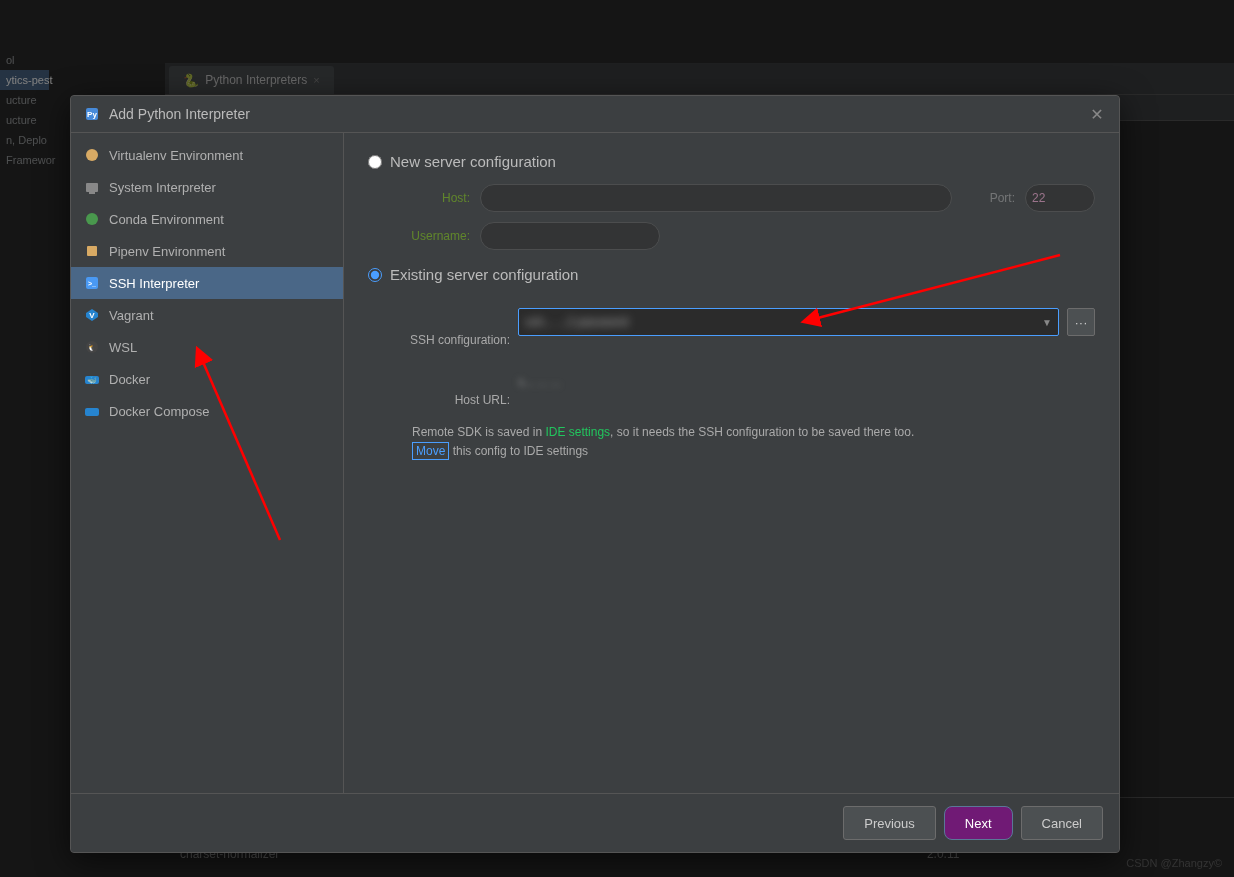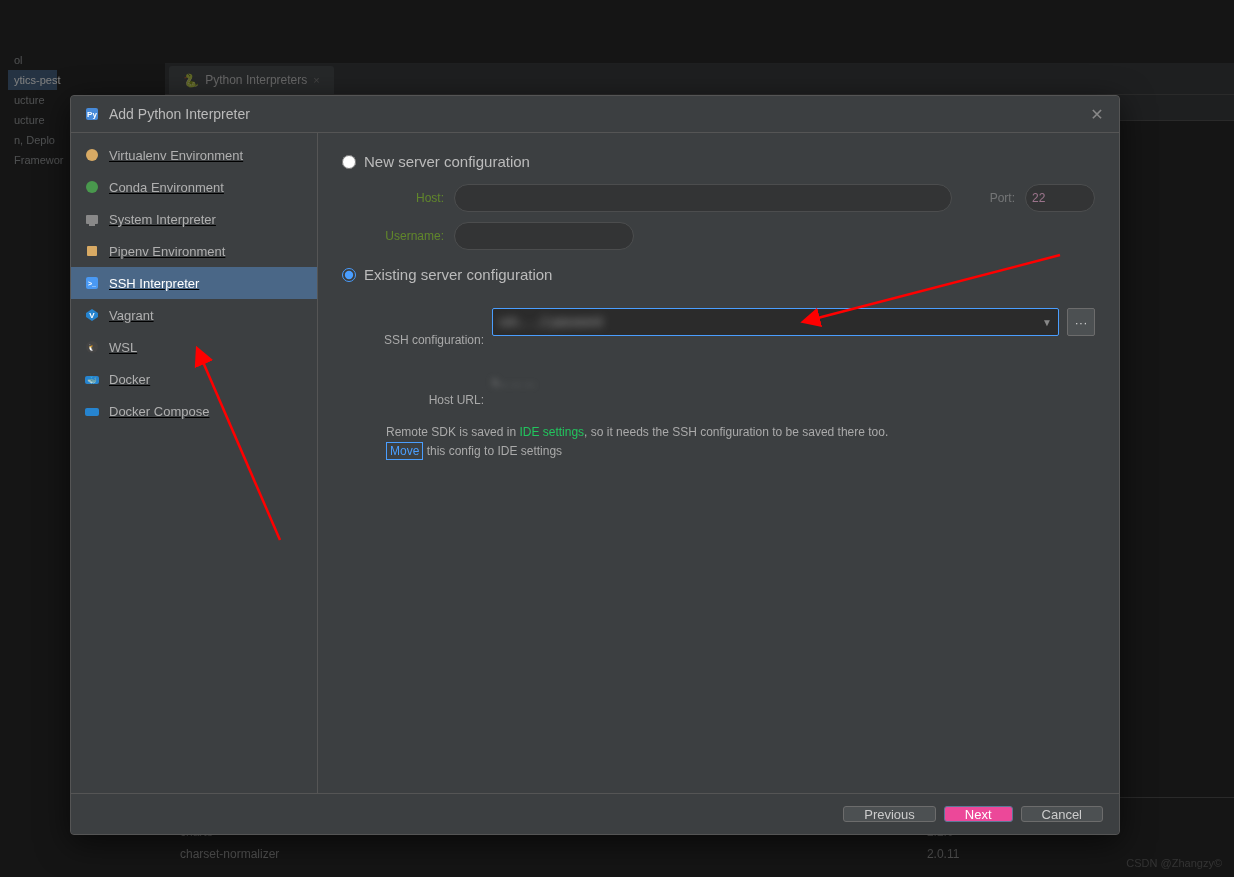--- a/index.html
+++ b/index.html
@@ -15,21 +15,21 @@
     
     .ide-bg {
       position: absolute;
       top: 0; left: 0; right: 0; bottom: 0;
       background: #2b2b2b;
     }
 
     
     .sidebar-labels {
       position: absolute;
-      left: 8px;
+      left: 0;
       top: 50px;
       width: 49px;
       font-size: 11px;
       color: #9da0a2;
     }
 
     .sidebar-label-item {
       padding: 4px 6px;
       color: #9da0a2;
       font-size: 11px;
@@ -138,26 +138,25 @@
       border-radius: 3px;
     }
 
     .dialog-body {
       display: flex;
       height: 660px;
     }
 
     
     .dialog-sidebar {
-      width: 247px;
+      width: 273px;
       background: #3c3f41;
       border-right: 1px solid #555;
       padding: 6px 0;
       flex-shrink: 0;
-      text-decoration: underline;
     }
 
     .sidebar-item {
       display: flex;
       align-items: center;
       padding: 7px 12px;
       cursor: pointer;
       color: #b0b0b0;
       font-size: 13px;
       gap: 8px;
@@ -339,37 +338,38 @@
       justify-content: flex-end;
       align-items: center;
       padding: 12px 16px;
       gap: 8px;
       border-top: 1px solid #555;
       background: #3c3f41;
       border-radius: 0 0 4px 4px;
     }
 
     .btn {
-      height: 16px;
+      height: 34px;
       padding: 0 20px;
       border-radius: 3px;
       font-size: 13px;
       cursor: pointer;
       border: 1px solid #6c6c6c;
     }
 
     .btn-default {
       background: #4c5052;
       color: #cccccc;
     }
 
     .btn-primary {
-      background: #ec4899;
+      background: #701a75;
       color: #ffffff;
       border-color: #5a7897;
+      border-radius: 8px;
     }
 
     
     .arrow-container {
       position: absolute;
       top: 0; left: 0;
       width: 100%;
       height: 100%;
       pointer-events: none;
     }
@@ -470,35 +470,35 @@
     <div class="dialog-sidebar">
       <div class="sidebar-item">
         <div class="sidebar-item-icon icon-virtualenv">
           <svg width="16" height="16" viewBox="0 0 16 16">
               <circle cx="8" cy="8" r="6" fill="#ffc66d" opacity="0.8"></circle>
             </svg>
         </div>
         <span>Virtualenv Environment</span>
       </div>
       <div class="sidebar-item">
-        <div class="sidebar-item-icon icon-conda">
-          <svg width="16" height="16" viewBox="0 0 16 16">
-              <circle cx="8" cy="8" r="6" fill="#4caf50" opacity="0.8"></circle>
-            </svg>
-        </div>
-        <span>Conda Environment</span>
-      </div>
-      <div class="sidebar-item">
         <div class="sidebar-item-icon">
           <svg width="16" height="16" viewBox="0 0 16 16">
               <rect x="2" y="4" width="12" height="9" rx="1" fill="#888"></rect>
               <rect x="5" y="13" width="6" height="2" fill="#888"></rect>
             </svg>
         </div>
         <span>System Interpreter</span>
+      </div>
+      <div class="sidebar-item">
+        <div class="sidebar-item-icon icon-conda">
+          <svg width="16" height="16" viewBox="0 0 16 16">
+              <circle cx="8" cy="8" r="6" fill="#4caf50" opacity="0.8"></circle>
+            </svg>
+        </div>
+        <span>Conda Environment</span>
       </div>
       <div class="sidebar-item">
         <div class="sidebar-item-icon">
           <svg width="16" height="16" viewBox="0 0 16 16">
               <rect x="3" y="3" width="10" height="10" rx="1" fill="#ffc66d" opacity="0.8"></rect>
             </svg>
         </div>
         <span>Pipenv Environment</span>
       </div>
       <div class="sidebar-item active">

